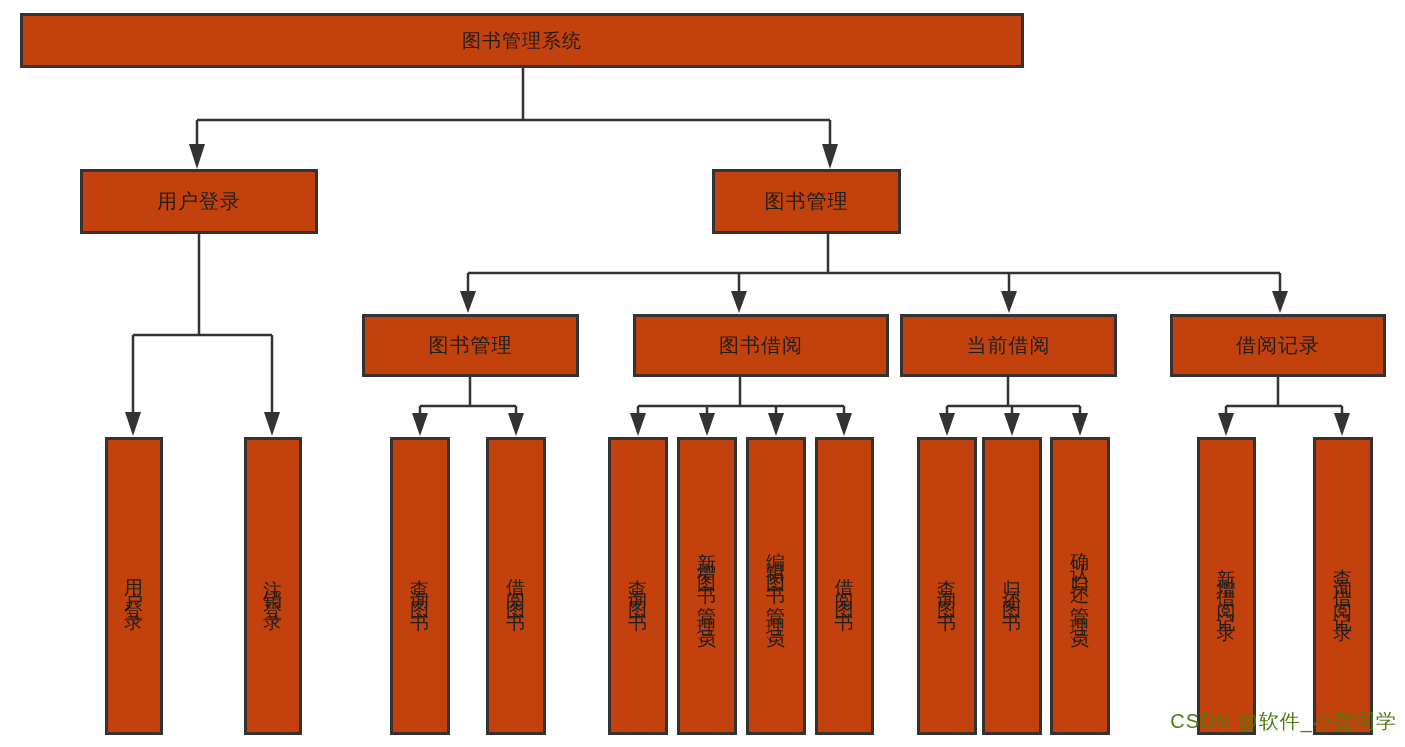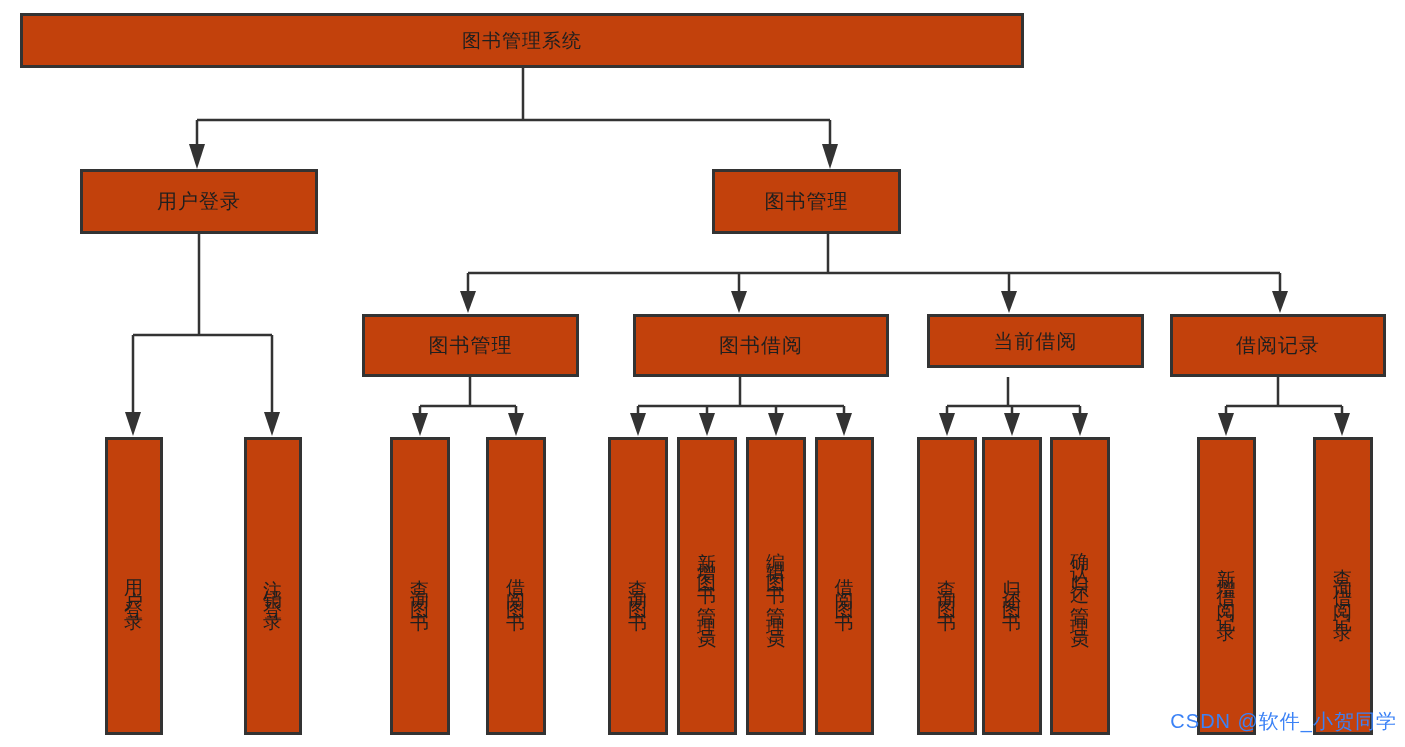--- a/index.html
+++ b/index.html
@@ -28,40 +28,40 @@
     writing-mode:vertical-rl;
     text-orientation:mixed;
     font-size:19px;
     letter-spacing:11px;
     line-height:1;
   }
   .n-user-login{left:80px;top:169px;width:238px;height:65px;}
   .n-book-mgmt{left:712px;top:169px;width:189px;height:65px;font-family:Liberation Mono, monospace;}
   .n-new-book-rec{left:362px;top:314px;width:217px;height:63px;}
   .n-book-borrow{left:633px;top:314px;width:256px;height:63px;}
-  .n-current-borrow{left:900px;top:314px;width:217px;height:54px;margin-left:27px;}
+  .n-current-borrow{left:900px;top:314px;width:217px;height:63px;}
   .n-borrow-record{left:1170px;top:314px;width:216px;height:63px;font-family:Liberation Mono, monospace;}
   .l1{left:105px;width:58px;}
   .l2{left:244px;width:58px;}
   .l3{left:390px;width:60px;}
   .l4{left:486px;width:60px;}
   .l5{left:608px;width:60px;}
   .l6{left:677px;width:60px;}
   .l7{left:746px;width:60px;}
   .l8{left:815px;width:59px;}
   .l9{left:917px;width:60px;}
   .l10{left:982px;width:60px;}
   .l11{left:1050px;width:60px;}
   .l12{left:1197px;width:59px;}
   .l13{left:1313px;width:60px;}
   .watermark{
     position:absolute;
     right:8px;top:708px;
     font-size:20px;
-    color:#3b82f6;
+    color:#4d7c0f;
     letter-spacing:1px;
     text-align:right;
   }
 </style>
 </head>
 <body>
 
 <svg id="connectors" viewBox="0 0 1405 747" xmlns="http://www.w3.org/2000/svg">
   <g stroke="#333333" stroke-width="2.5" fill="none">
 

